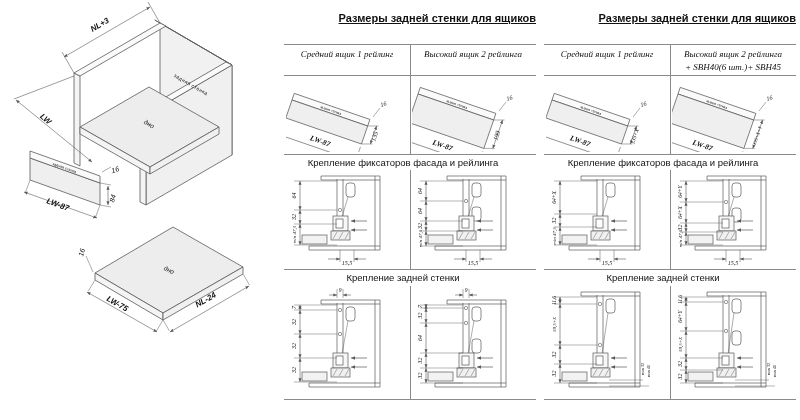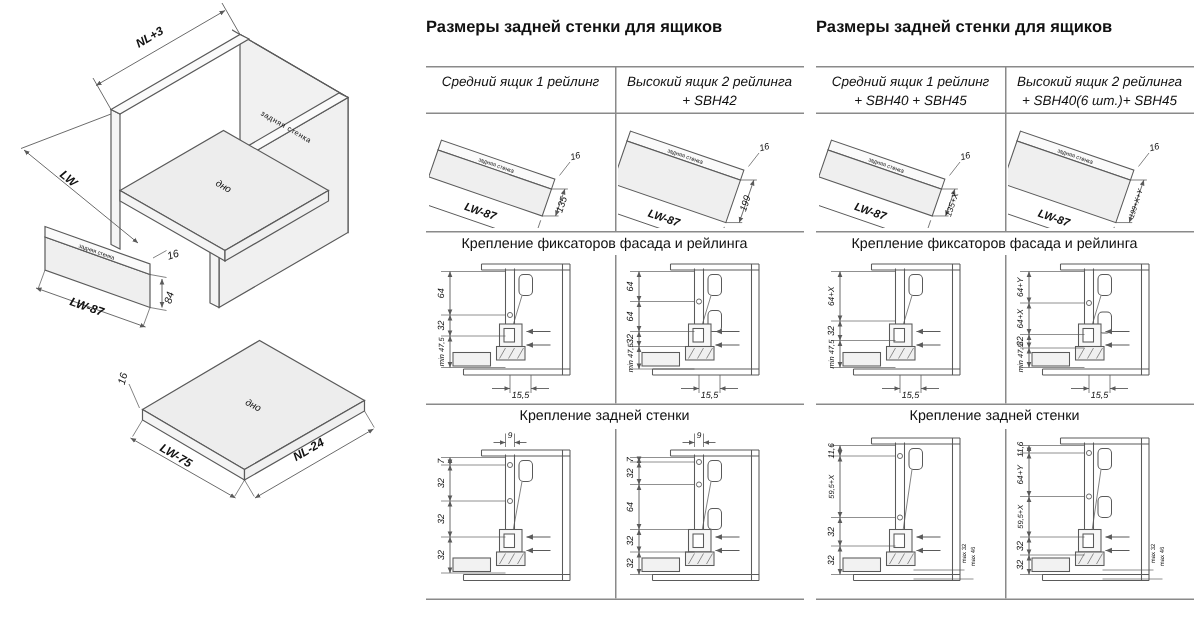--- a/index.html
+++ b/index.html
@@ -1,24 +1,24 @@
 <!DOCTYPE html>
 <html><head>
 <meta charset="utf-8">
 <style>
   html,body{margin:0;padding:0;background:#fff;}
   .page{position:relative;width:800px;height:420px;background:#ffffff;overflow:hidden;
         font-family:"Liberation Sans",sans-serif;color:#111;}
   .iso-wrap{position:absolute;left:0;top:0;width:282px;height:420px;}
   .section{position:absolute;top:0;height:420px;width:252px;}
-  .sec-title{position:absolute;top:11px;left:0;right:0;text-align:left;
-             font-weight:bold;font-size:11px;line-height:15px;}
+  .sec-title{position:absolute;top:11px;left:0;right:0;text-align:right;
+             font-weight:bold;font-size:11px;line-height:15px;text-decoration:underline;}
   .hline{position:absolute;left:0;right:0;height:0;border-top:1px solid #8a8a8a;}
   .vline{position:absolute;width:0;border-left:1px solid #8a8a8a;}
-  .row{position:absolute;left:0;right:0;display:flex;}
+  .row{position:absolute;left:0;right:0;display:flex;font-family:Liberation Serif, serif;}
   .col{width:50%;text-align:center;}
   .hdr{font-style:italic;font-size:9px;line-height:13px;padding-top:3px;}
   .cap{position:absolute;left:0;right:14px;text-align:center;font-size:9.5px;color:#111;}
   .slot{display:flex;justify-content:center;align-items:flex-start;}
   svg{display:block;}
   text{fill:#111;}
 </style>
 </head>
 <body>
 
@@ -100,21 +100,20 @@
     <div class="sec-title">
       <div>Размеры задней стенки для ящиков</div>
     </div>
     <div class="hline" style="top:44px"></div>
     <div class="row" style="top:45px;height:30px">
       <div class="col hdr">
         <div>Средний ящик 1 рейлинг</div>
       </div>
       <div class="col hdr">
         <div>Высокий ящик 2 рейлинга</div>
-        <div>+ SBH42</div>
       </div>
     </div>
     <div class="hline" style="top:75px"></div>
     <div class="row" style="top:76px;height:78px">
       <div class="col slot">
           <svg width="122" height="76" viewBox="0 0 122 76">
             <defs>
               <marker id="ad1" viewBox="0 0 8 8" refX="7" refY="4" markerWidth="7" markerHeight="7" orient="auto-start-reverse">
                 <path d="M0,1 L7,4 L0,7 Z" fill="#5a5a5a"></path>
               </marker>
@@ -376,21 +375,20 @@
   </div>
 
   <div class="section" style="left:544px">
     <div class="sec-title">
       <div>Размеры задней стенки для ящиков</div>
     </div>
     <div class="hline" style="top:44px"></div>
     <div class="row" style="top:45px;height:30px">
       <div class="col hdr">
         <div>Средний ящик 1 рейлинг</div>
-        <div>+ SBH40 + SBH45</div>
       </div>
       <div class="col hdr">
         <div>Высокий ящик 2 рейлинга</div>
         <div>+ SBH40(6 шт.)+ SBH45</div>
       </div>
     </div>
     <div class="hline" style="top:75px"></div>
     <div class="row" style="top:76px;height:78px">
       <div class="col slot">
           <svg width="122" height="76" viewBox="0 0 122 76">

